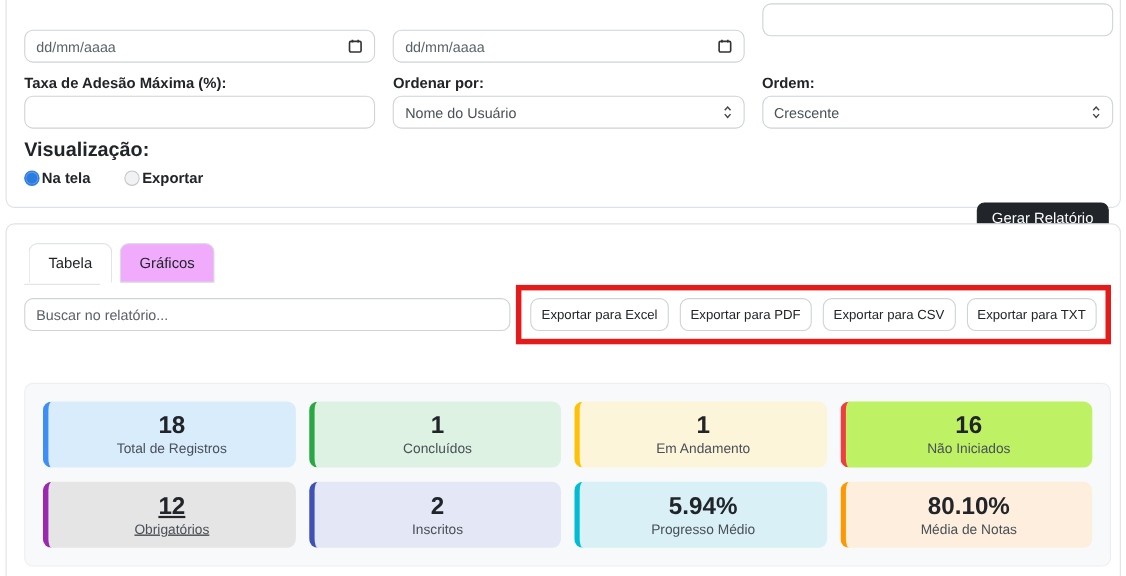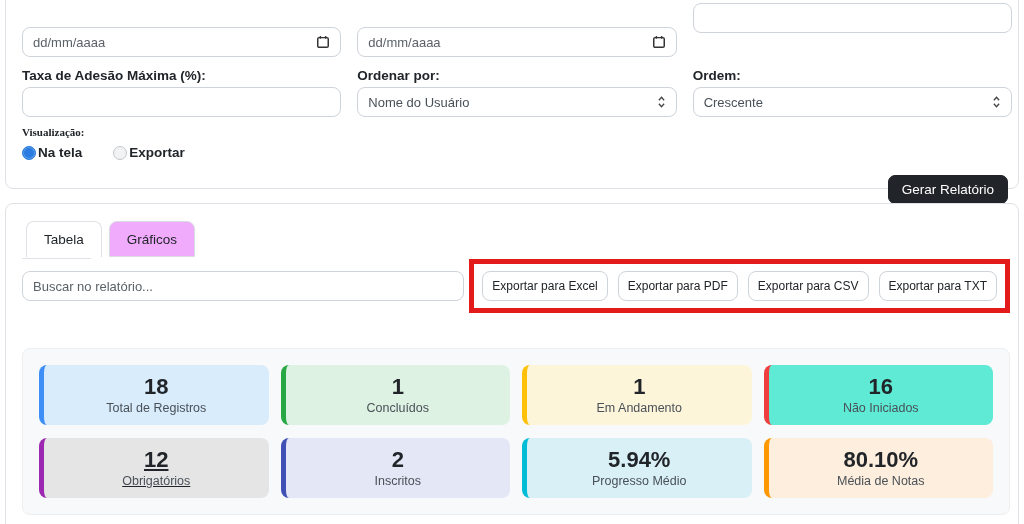--- a/index.html
+++ b/index.html
@@ -26,21 +26,21 @@
     display:flex; align-items:center; outline:none;
     font-family:"Liberation Sans", sans-serif;
   }
   input.txt::placeholder { color:#5a6268; opacity:1; }
   .date-field { justify-content:space-between;margin-top:24px; }
   .date-ph { color:#5a6268; }
   .select-like { justify-content:space-between; cursor:default; }
   .icon-right { flex:0 0 auto; display:flex; align-items:center; }
 
   
-  .viz-label { margin-top:9px; font-size:11px; font-weight:700;font-family:Liberation Serif, serif; }
+  .viz-label { margin-top:9px; font-size:18px; font-weight:700; }
   .radio-row { margin-top:7px; display:flex; align-items:center; gap:9px; }
   .radio-opt { display:flex; align-items:center; gap:2px; font-size:13.5px; font-weight:700; }
   .radio-opt + .radio-opt { margin-left:22px; }
   .rdot { width:14px; height:14px; border-radius:50%; display:inline-block; }
   .rdot.on  { background:#2c7be0; border:1px solid #2c7be0; box-shadow:inset 0 0 0 1px #5aa0e8; }
   .rdot.off { background:#f1f2f3; border:1px solid #c3c7cb; }
 
   .gen-row { text-align:right; margin-top:15px; padding-right:4px; }
   .btn-dark {
     display:inline-block; background:#212529; color:#fff; border:1px solid #212529;
@@ -192,21 +192,21 @@
         <div class="stat-card" style="background-color: rgb(222, 242, 227); border-left-color: rgb(40, 167, 69);">
           <div class="stat-value">1</div>
           <div class="stat-label">Concluídos</div>
         </div>
 
         <div class="stat-card" style="background-color: rgb(253, 245, 218); border-left-color: rgb(255, 193, 7);">
           <div class="stat-value">1</div>
           <div class="stat-label">Em Andamento</div>
         </div>
 
-        <div class="stat-card" style="background-color: #5eead4; border-left-color: rgb(240, 62, 62);">
+        <div class="stat-card" style="background-color: #bef264; border-left-color: rgb(240, 62, 62);">
           <div class="stat-value">16</div>
           <div class="stat-label">Não Iniciados</div>
         </div>
 
         <div class="stat-card" style="background-color: #e5e5e5; border-left-color: rgb(156, 39, 176); text-decoration: underline;">
           <div class="stat-value">12</div>
           <div class="stat-label">Obrigatórios</div>
         </div>
 
         <div class="stat-card" style="background-color: rgb(228, 231, 245); border-left-color: rgb(63, 81, 181);">

